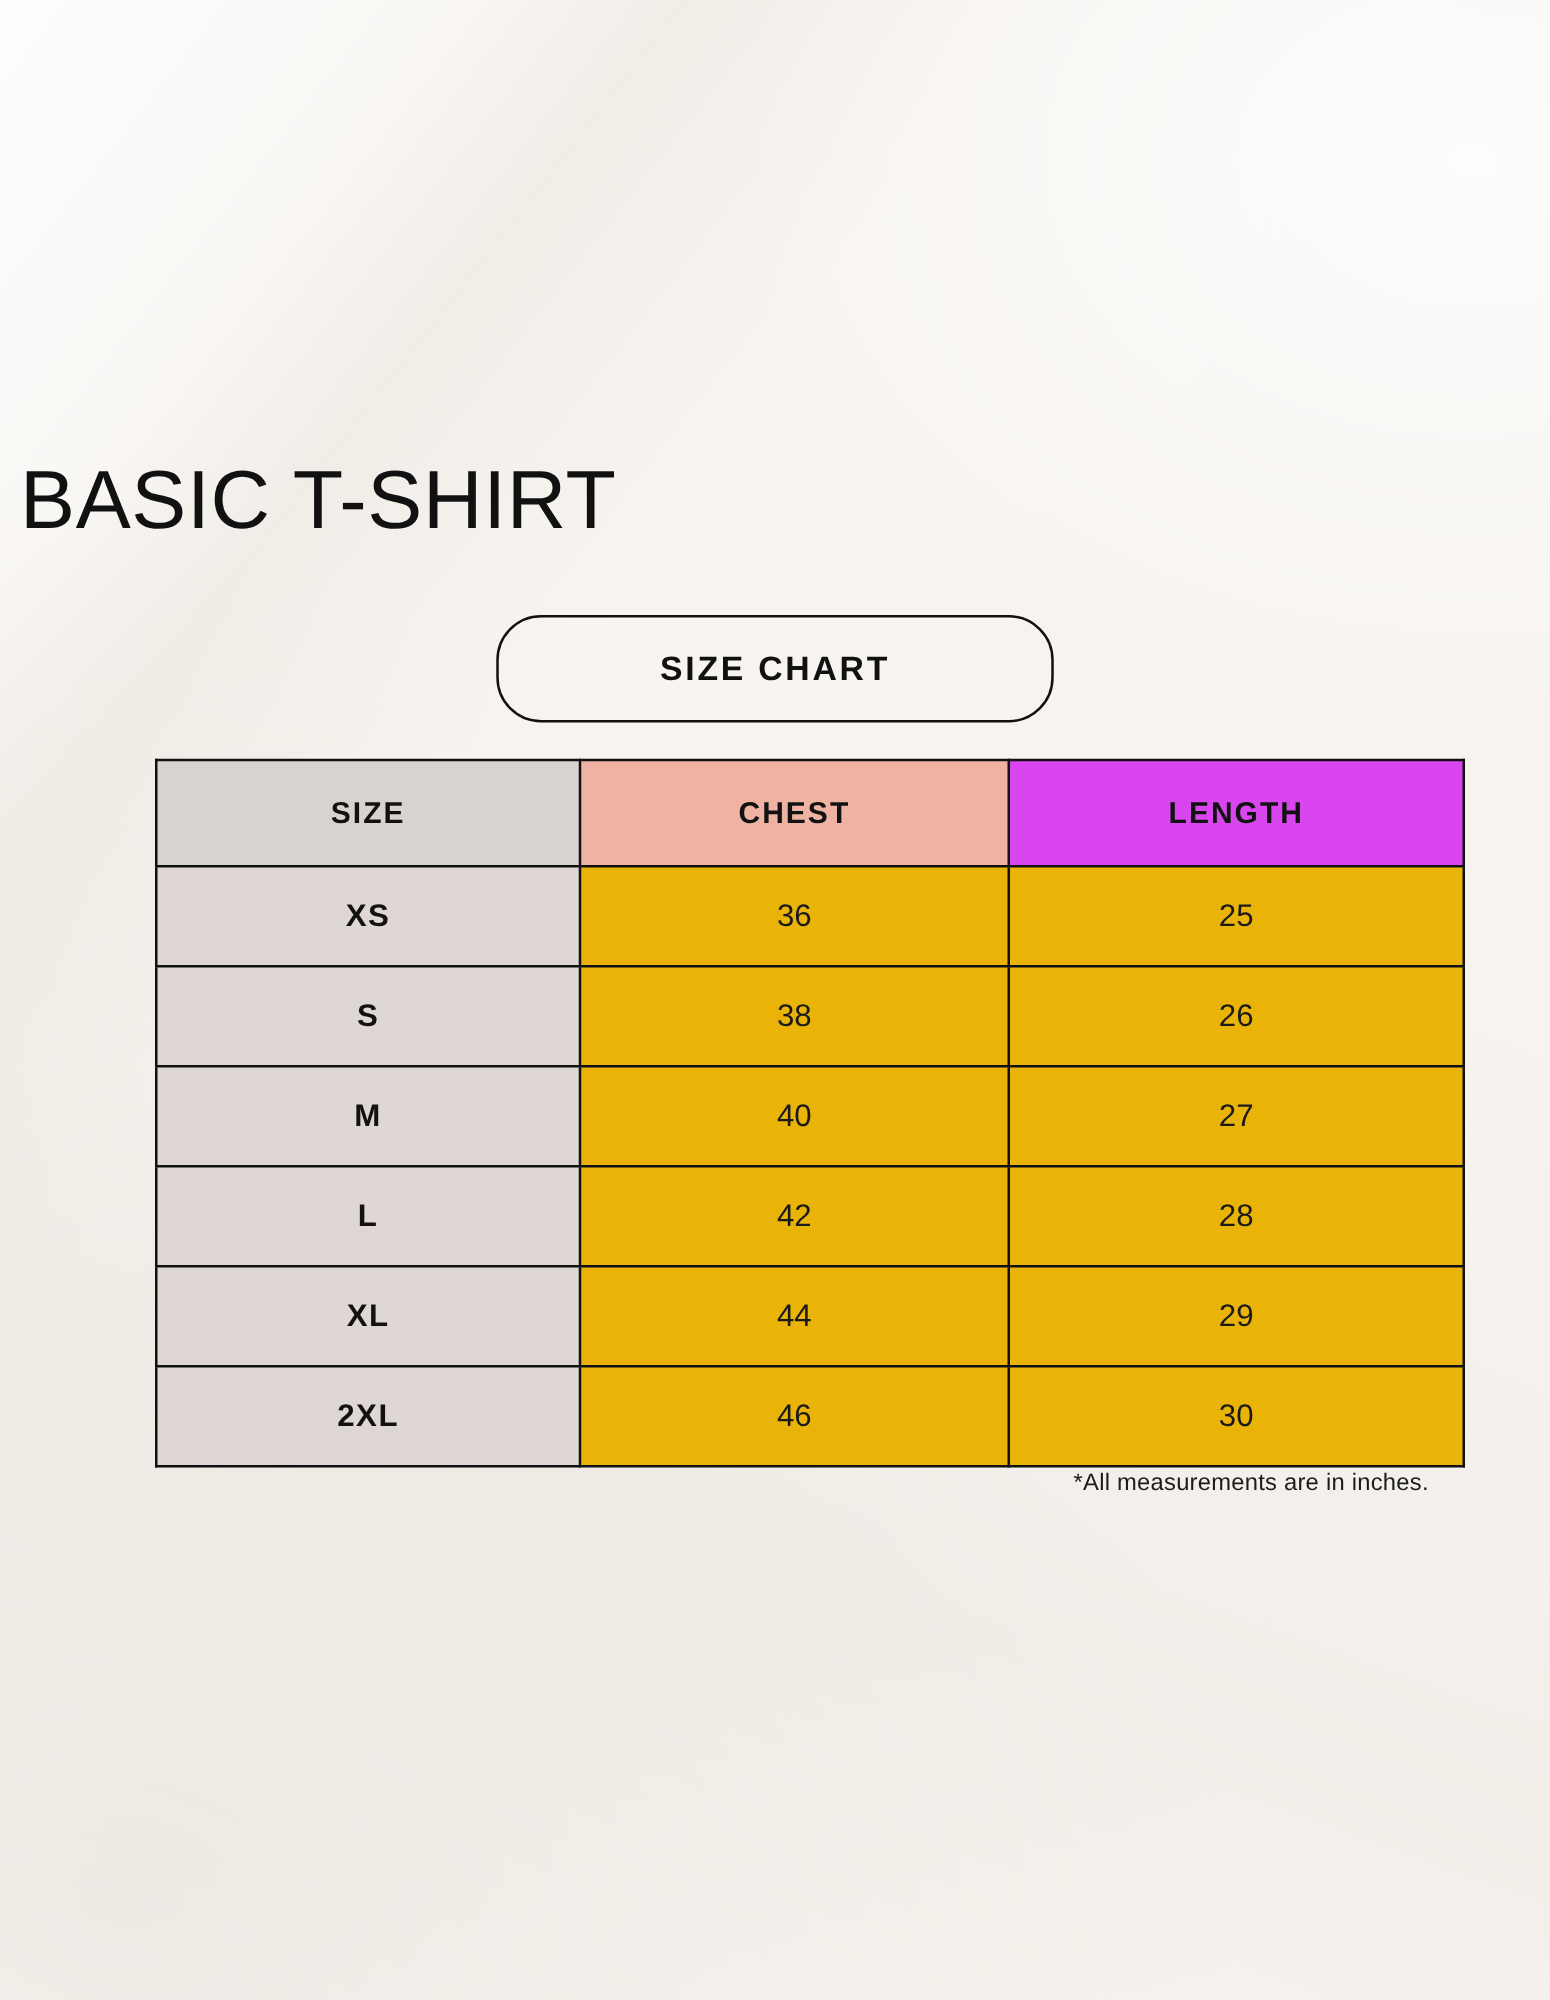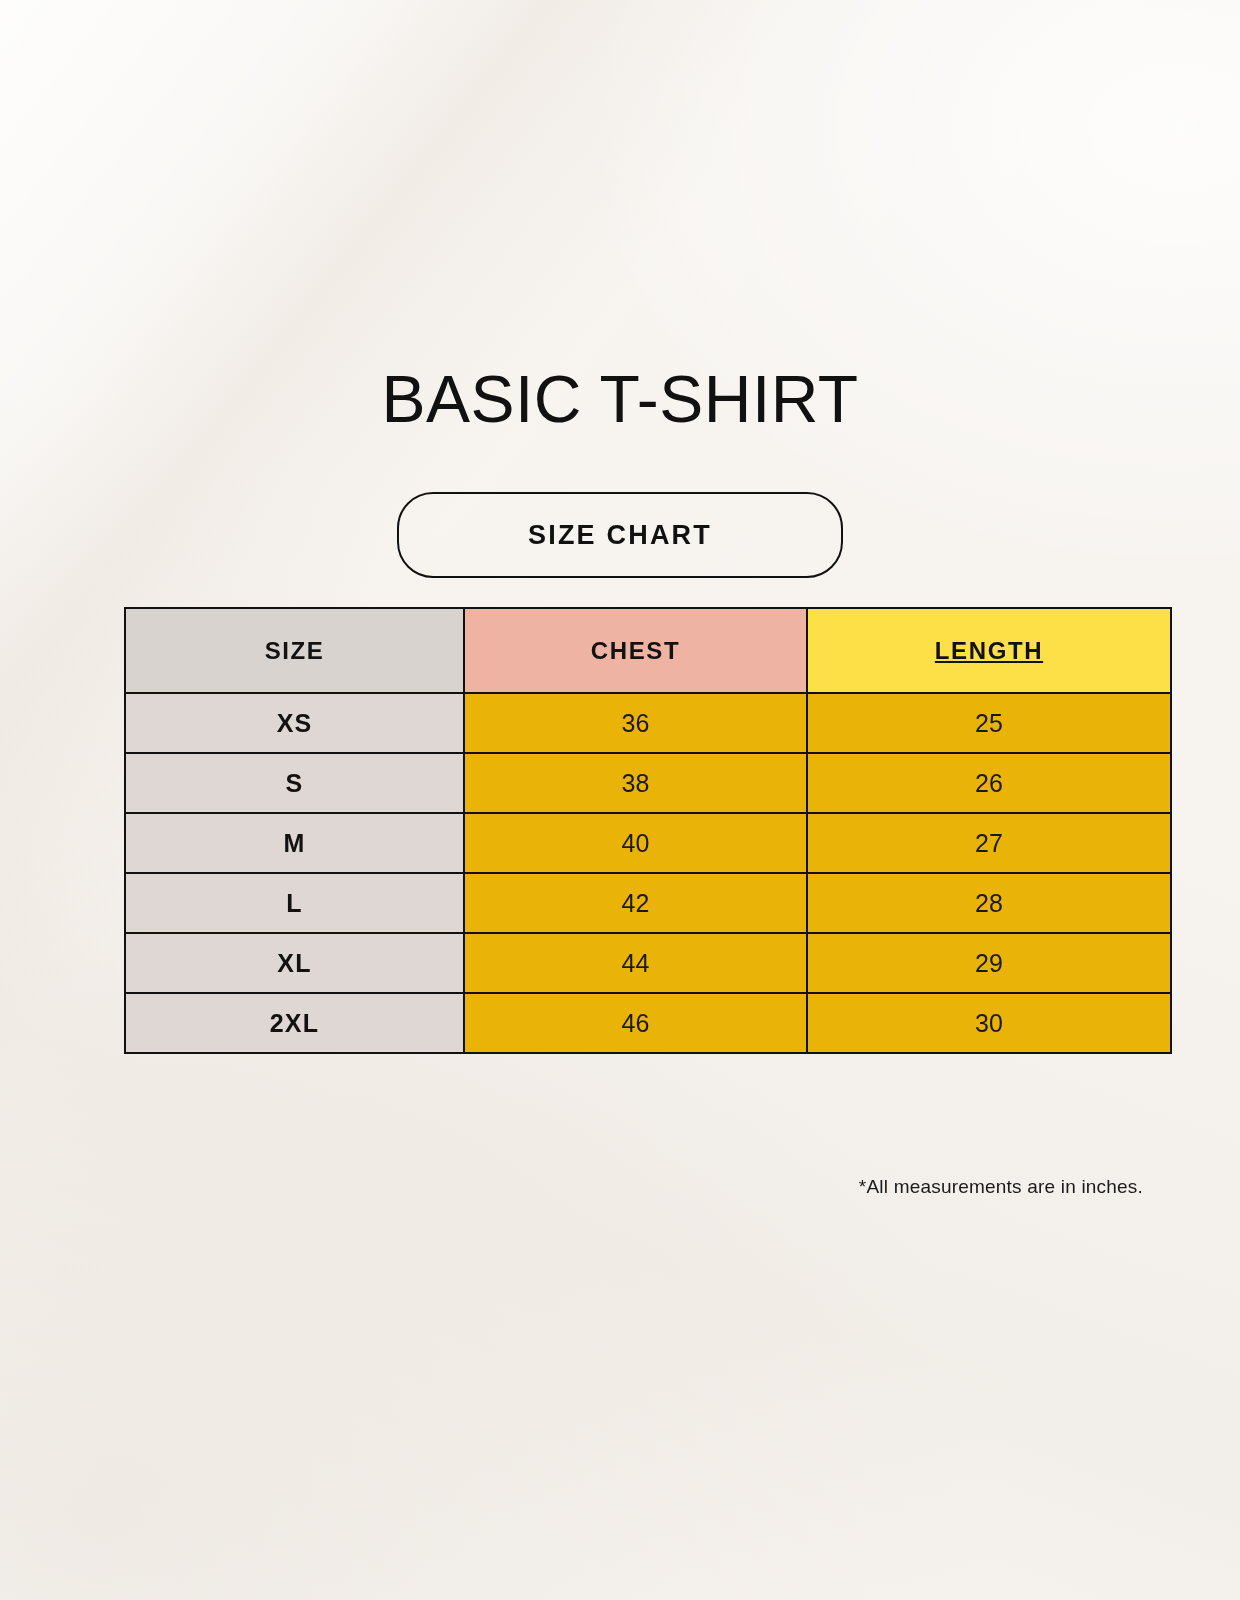--- a/index.html
+++ b/index.html
@@ -47,24 +47,24 @@
         rgba(255,255,255,0.0) 70%);
   }
 
   .sheet {
     position: absolute;
     inset: 0;
   }
 
   .title {
     position: absolute;
-    left: 0;
+    left: 16px;
     right: 0;
     top: 366px;
-    text-align: center;
+    text-align: left;
     font-size: 66px;
     line-height: 1;
     font-weight: 400;
     letter-spacing: 0.5px;
     color: #111111;
   }
 
   .subtitle-pill {
     position: absolute;
     left: 50%;
@@ -115,24 +115,24 @@
 
   thead th {
     height: 85px;
     font-size: 24px;
     font-weight: 700;
     letter-spacing: 1.6px;
     color: #121212;
   }
   thead th.h-size  { background: #d9d3d0; }
   thead th.h-chest { background: #eeb3a2; margin-top: 47px; }
-  thead th.h-length{ background: #fde047; text-decoration: underline; }
+  thead th.h-length{ background: #d946ef; }
 
   tbody td {
-    height: 60px;
+    height: 80px;
   }
   tbody td.cell-size {
     background: #ded7d3;
     font-size: 25px;
     font-weight: 700;
     letter-spacing: 1.2px;
     color: #121212;
   }
   tbody td.cell-val {
     background: #eab308;

